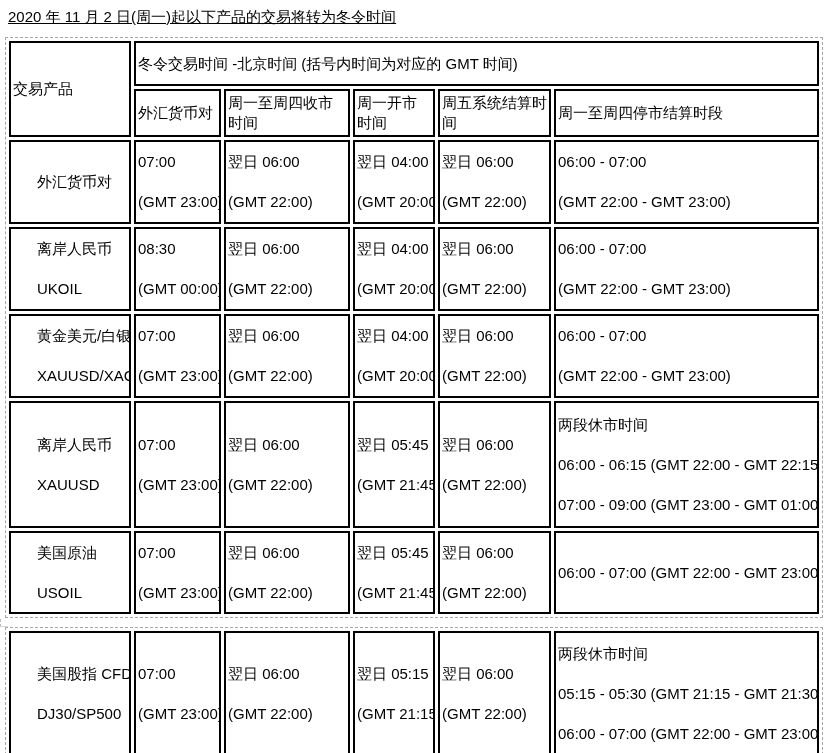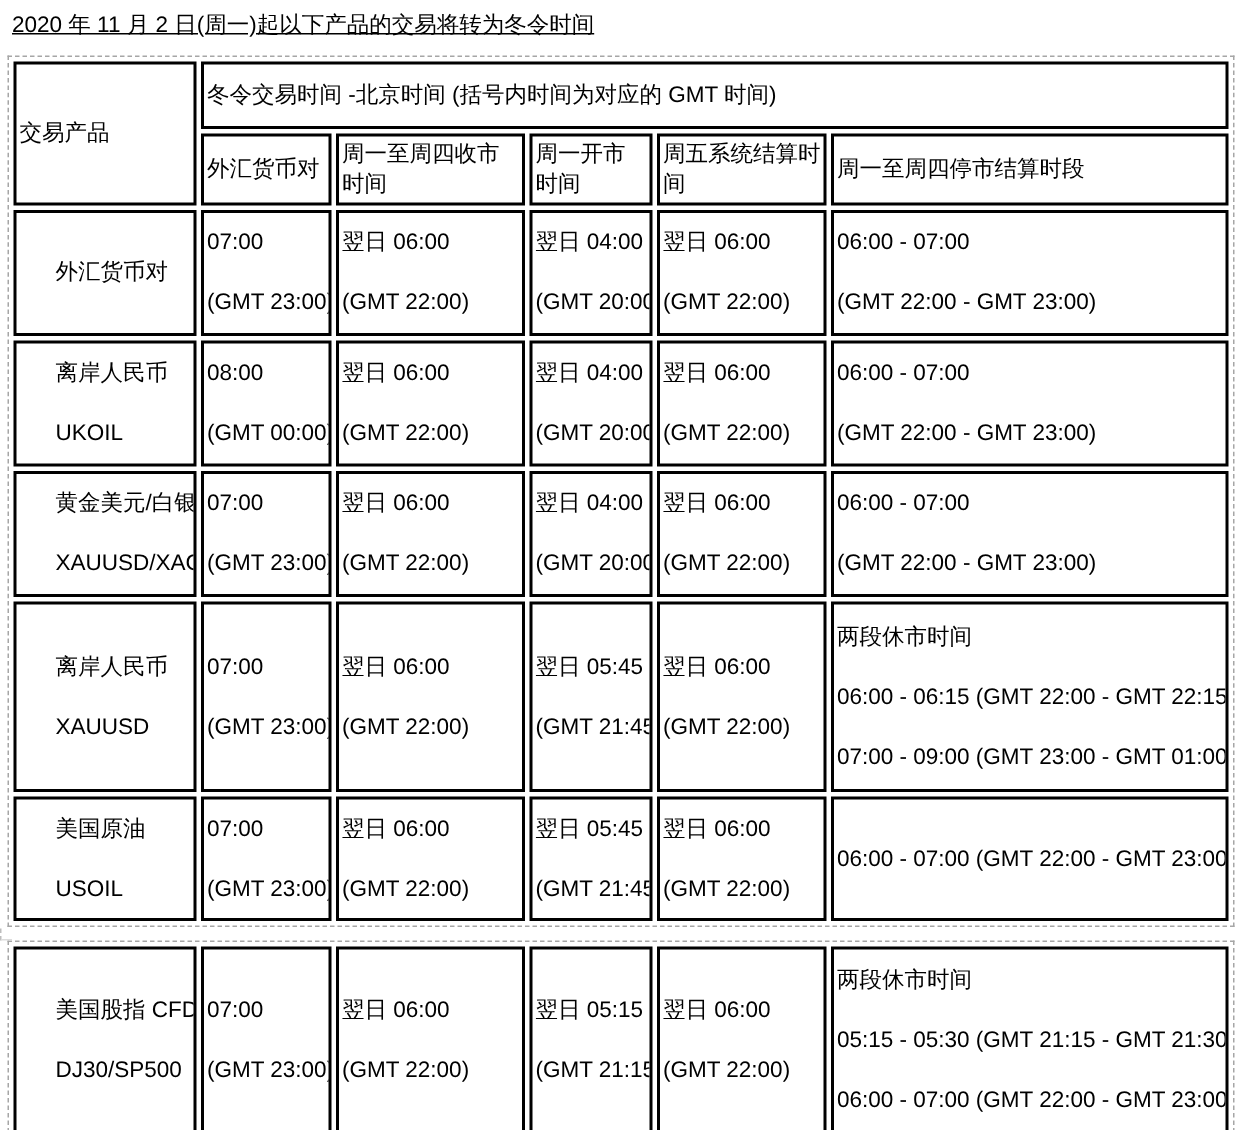--- a/index.html
+++ b/index.html
@@ -107,21 +107,21 @@
               <div class="line">06:00 - 07:00</div>
               <div class="line">(GMT 22:00 - GMT 23:00)</div>
             </td>
           </tr>
           <tr style="height: 84px;">
             <td class="prod">
               <div class="line">离岸人民币</div>
               <div class="line">UKOIL</div>
             </td>
             <td>
-              <div class="line">08:00</div>
+              <div class="line">08:30</div>
               <div class="line">(GMT 00:00)</div>
             </td>
             <td>
               <div class="line">翌日 06:00</div>
               <div class="line">(GMT 22:00)</div>
             </td>
             <td>
               <div class="line">翌日 04:00</div>
               <div class="line">(GMT 20:00)</div>
             </td>

